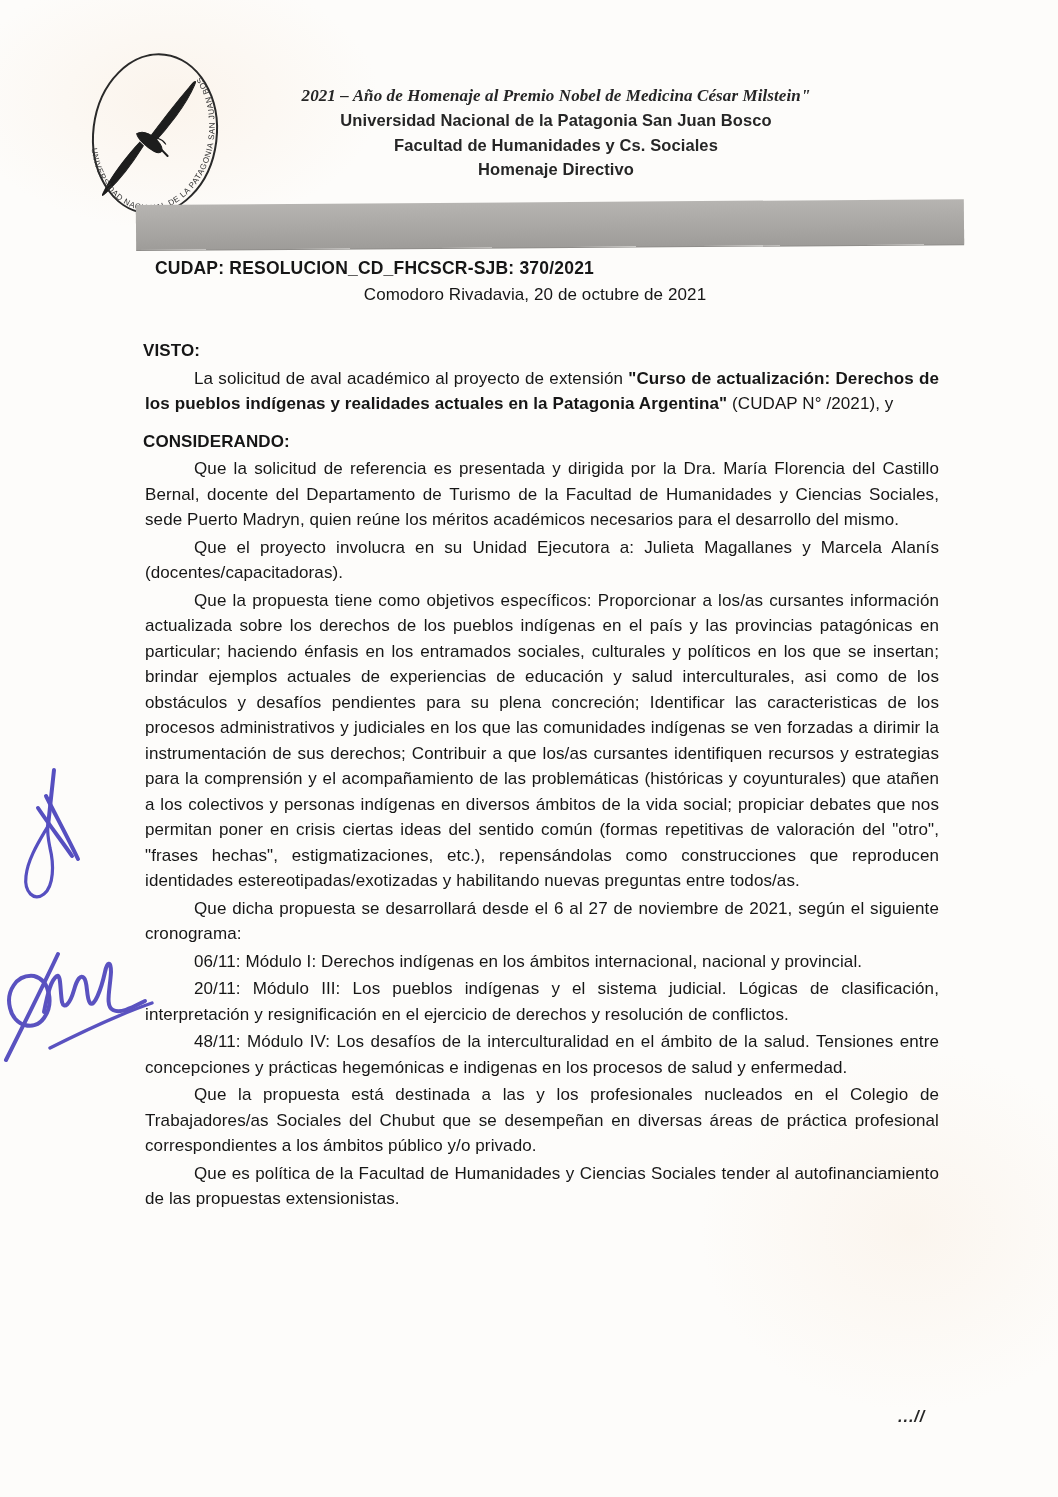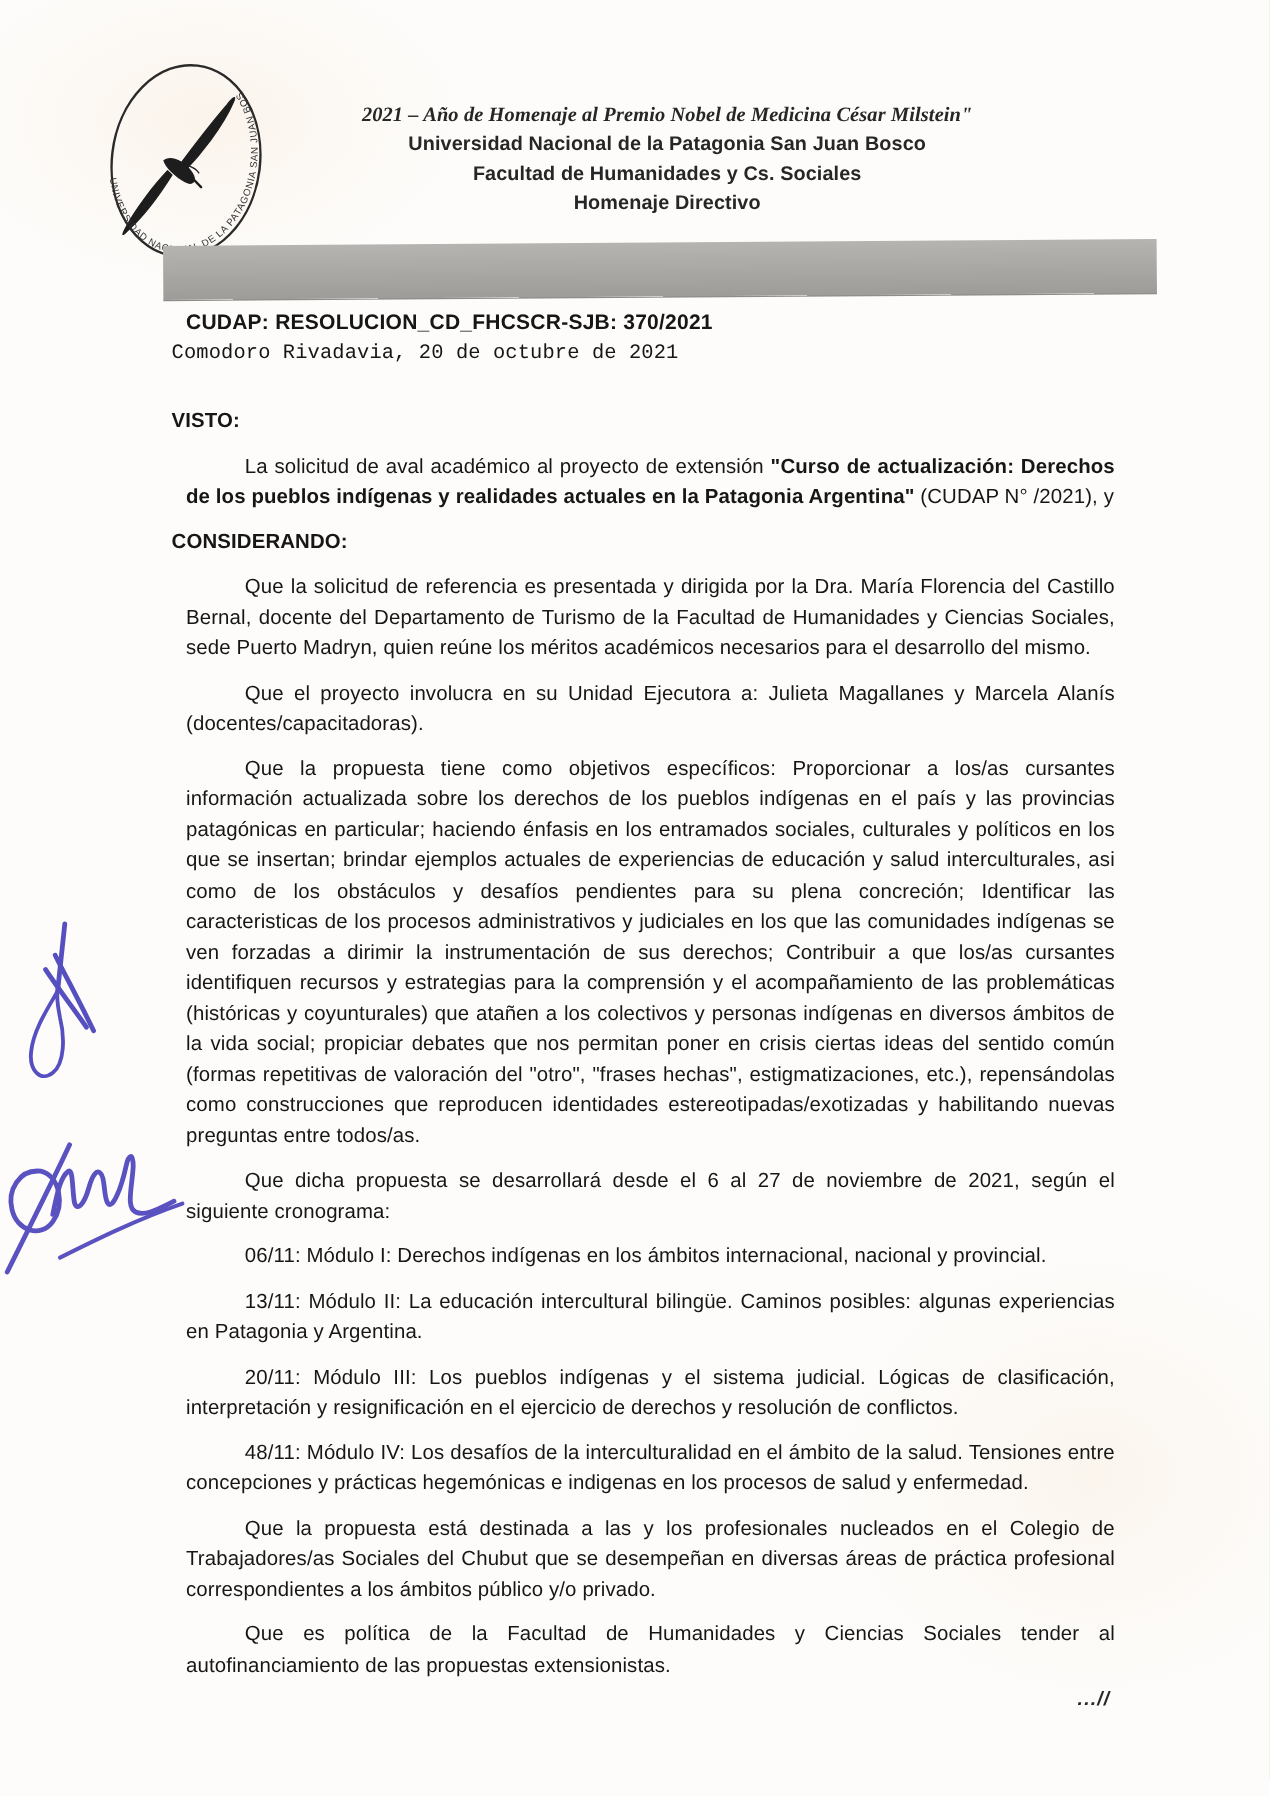--- a/index.html
+++ b/index.html
@@ -27,24 +27,24 @@
     transform:rotate(-0.4deg);transform-origin:left center;
     box-shadow:0 1px 0 #8f8d8a;
   }
 
   
   .content{
     position:absolute;left:143px;top:256px;width:798px;
     font-size:17px;line-height:25.5px;letter-spacing:.1px;color:#161616;
   }
   .cudap{font-weight:700;font-size:17.5px;letter-spacing:.2px;margin-left:12px;}
-  .dateline{text-align:left;padding-right:14px;font-family:Liberation Mono, monospace;}
+  .dateline{text-align:center;padding-right:14px;}
   .visto-head{font-weight:700;margin-top:31px;}
   .considerando-head{font-weight:700;margin-top:12px;}
-  p.body{margin:12px;text-align:justify;text-indent:49px;}
+  p.body{margin:2px;text-align:justify;text-indent:49px;}
   p.body b,.content strong{font-weight:700;}
 
   
   .sig{position:absolute;pointer-events:none;}
   .sig-initials{left:2px;top:766px;width:92px;height:150px;}
   .sig-scrawl{left:0px;top:946px;width:162px;height:124px;}
 
   
   .continuation{
     position:absolute;left:898px;top:1408px;width:60px;
@@ -90,21 +90,20 @@
 
     <div class="visto-head">VISTO:</div>
     <p class="body"><span>La solicitud de aval académico al proyecto de extensión </span><strong>"Curso de actualización: Derechos de los pueblos indígenas y realidades actuales en la Patagonia Argentina"</strong><span> (CUDAP N° /2021), y</span></p>
 
     <div class="considerando-head">CONSIDERANDO:</div>
     <p class="body">Que la solicitud de referencia es presentada y dirigida por la Dra. María Florencia del Castillo Bernal, docente del Departamento de Turismo de la Facultad de Humanidades y Ciencias Sociales, sede Puerto Madryn, quien reúne los méritos académicos necesarios para el desarrollo del mismo.</p>
     <p class="body">Que el proyecto involucra en su Unidad Ejecutora a: Julieta Magallanes y Marcela Alanís (docentes/capacitadoras).</p>
     <p class="body">Que la propuesta tiene como objetivos específicos: Proporcionar a los/as cursantes información actualizada sobre los derechos de los pueblos indígenas en el país y las provincias patagónicas en particular; haciendo énfasis en los entramados sociales, culturales y políticos en los que se insertan; brindar ejemplos actuales de experiencias de educación y salud interculturales, asi como de los obstáculos y desafíos pendientes para su plena concreción; Identificar las caracteristicas de los procesos administrativos y judiciales en los que las comunidades indígenas se ven forzadas a dirimir la instrumentación de sus derechos; Contribuir a que los/as cursantes identifiquen recursos y estrategias para la comprensión y el acompañamiento de las problemáticas (históricas y coyunturales) que atañen a los colectivos y personas indígenas en diversos ámbitos de la vida social; propiciar debates que nos permitan poner en crisis ciertas ideas del sentido común (formas repetitivas de valoración del "otro", "frases hechas", estigmatizaciones, etc.), repensándolas como construcciones que reproducen identidades estereotipadas/exotizadas y habilitando nuevas preguntas entre todos/as.</p>
     <p class="body">Que dicha propuesta se desarrollará desde el 6 al 27 de noviembre de 2021, según el siguiente cronograma:</p>
     <p class="body">06/11: Módulo I: Derechos indígenas en los ámbitos internacional, nacional y provincial.</p>
-    <p class="body">13/11: Módulo II: La educación intercultural bilingüe. Caminos posibles: algunas experiencias en Patagonia y Argentina.</p>
     <p class="body">20/11: Módulo III: Los pueblos indígenas y el sistema judicial. Lógicas de clasificación, interpretación y resignificación en el ejercicio de derechos y resolución de conflictos.</p>
     <p class="body">48/11: Módulo IV: Los desafíos de la interculturalidad en el ámbito de la salud. Tensiones entre concepciones y prácticas hegemónicas e indigenas en los procesos de salud y enfermedad.</p>
     <p class="body">Que la propuesta está destinada a las y los profesionales nucleados en el Colegio de Trabajadores/as Sociales del Chubut que se desempeñan en diversas áreas de práctica profesional correspondientes a los ámbitos público y/o privado.</p>
     <p class="body">Que es política de la Facultad de Humanidades  y Ciencias Sociales tender al autofinanciamiento de las propuestas extensionistas.</p>
   </div>
 
   <svg class="sig sig-initials" viewBox="0 0 92 150" aria-hidden="true">
     <g fill="none" stroke="#564fc0" stroke-width="4" stroke-linecap="round">
       <path d="M52,4 C50,22 48,42 46,60"></path>
       <path d="M44,30 C54,50 66,72 76,93"></path>

